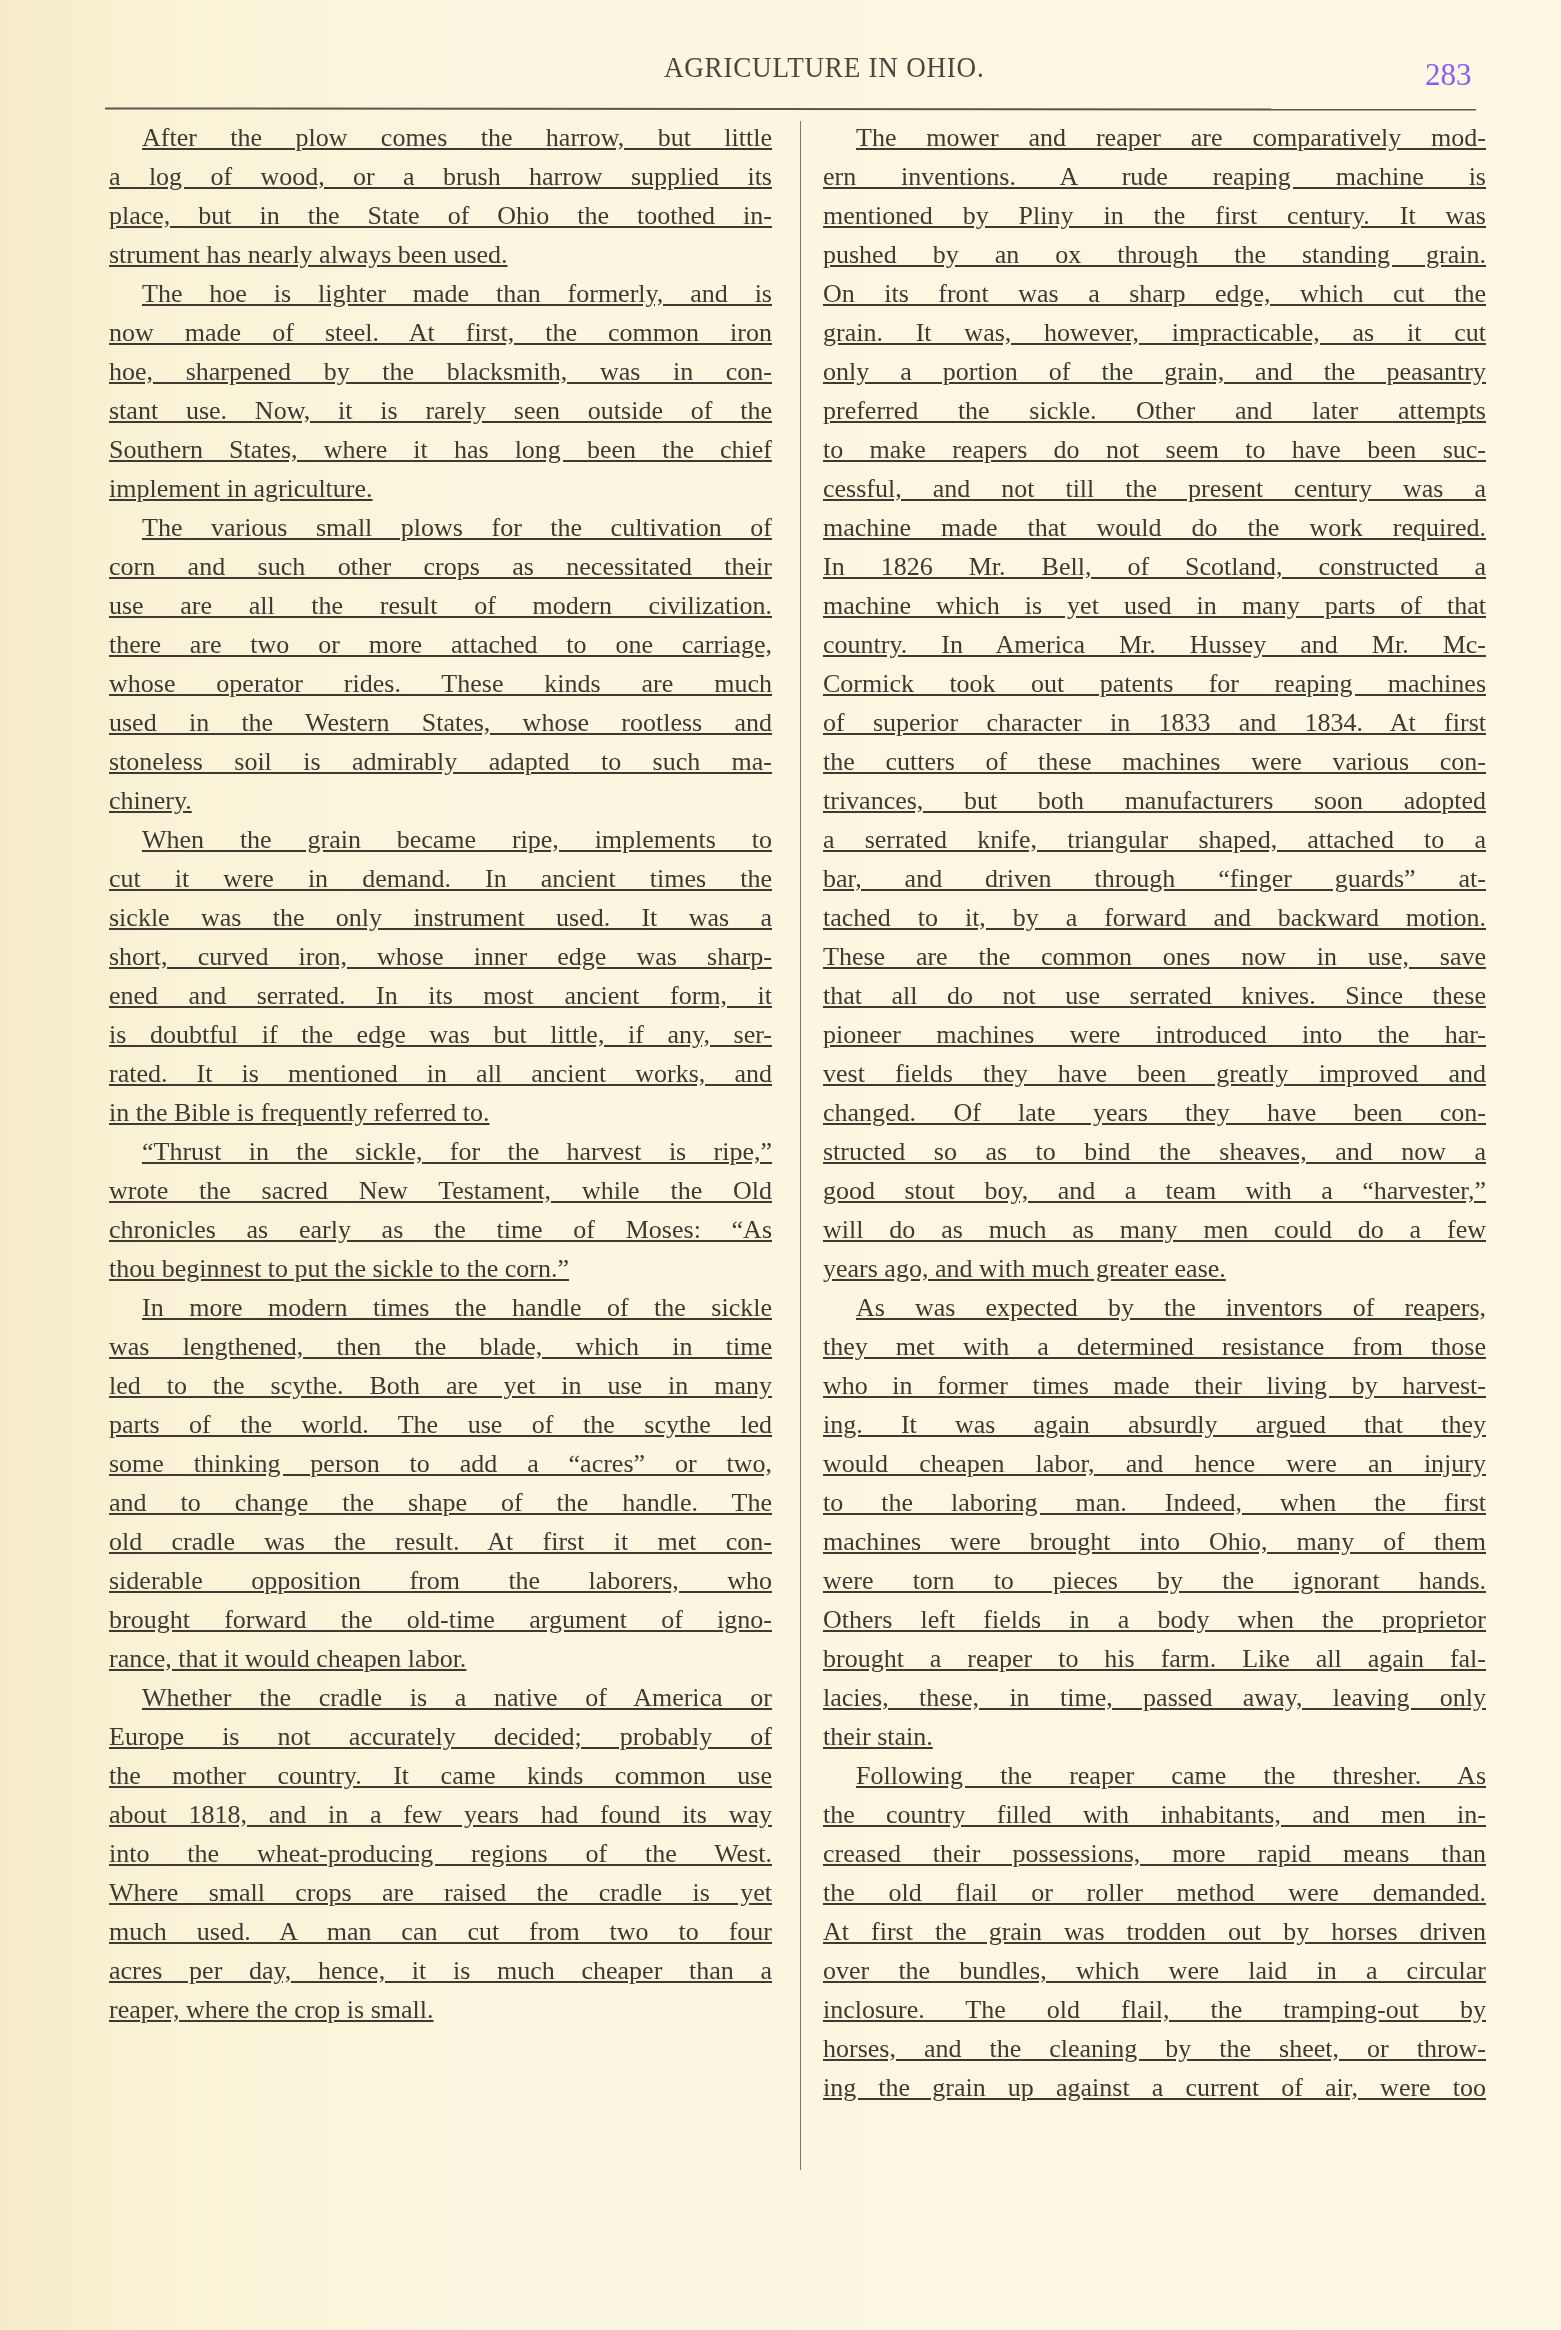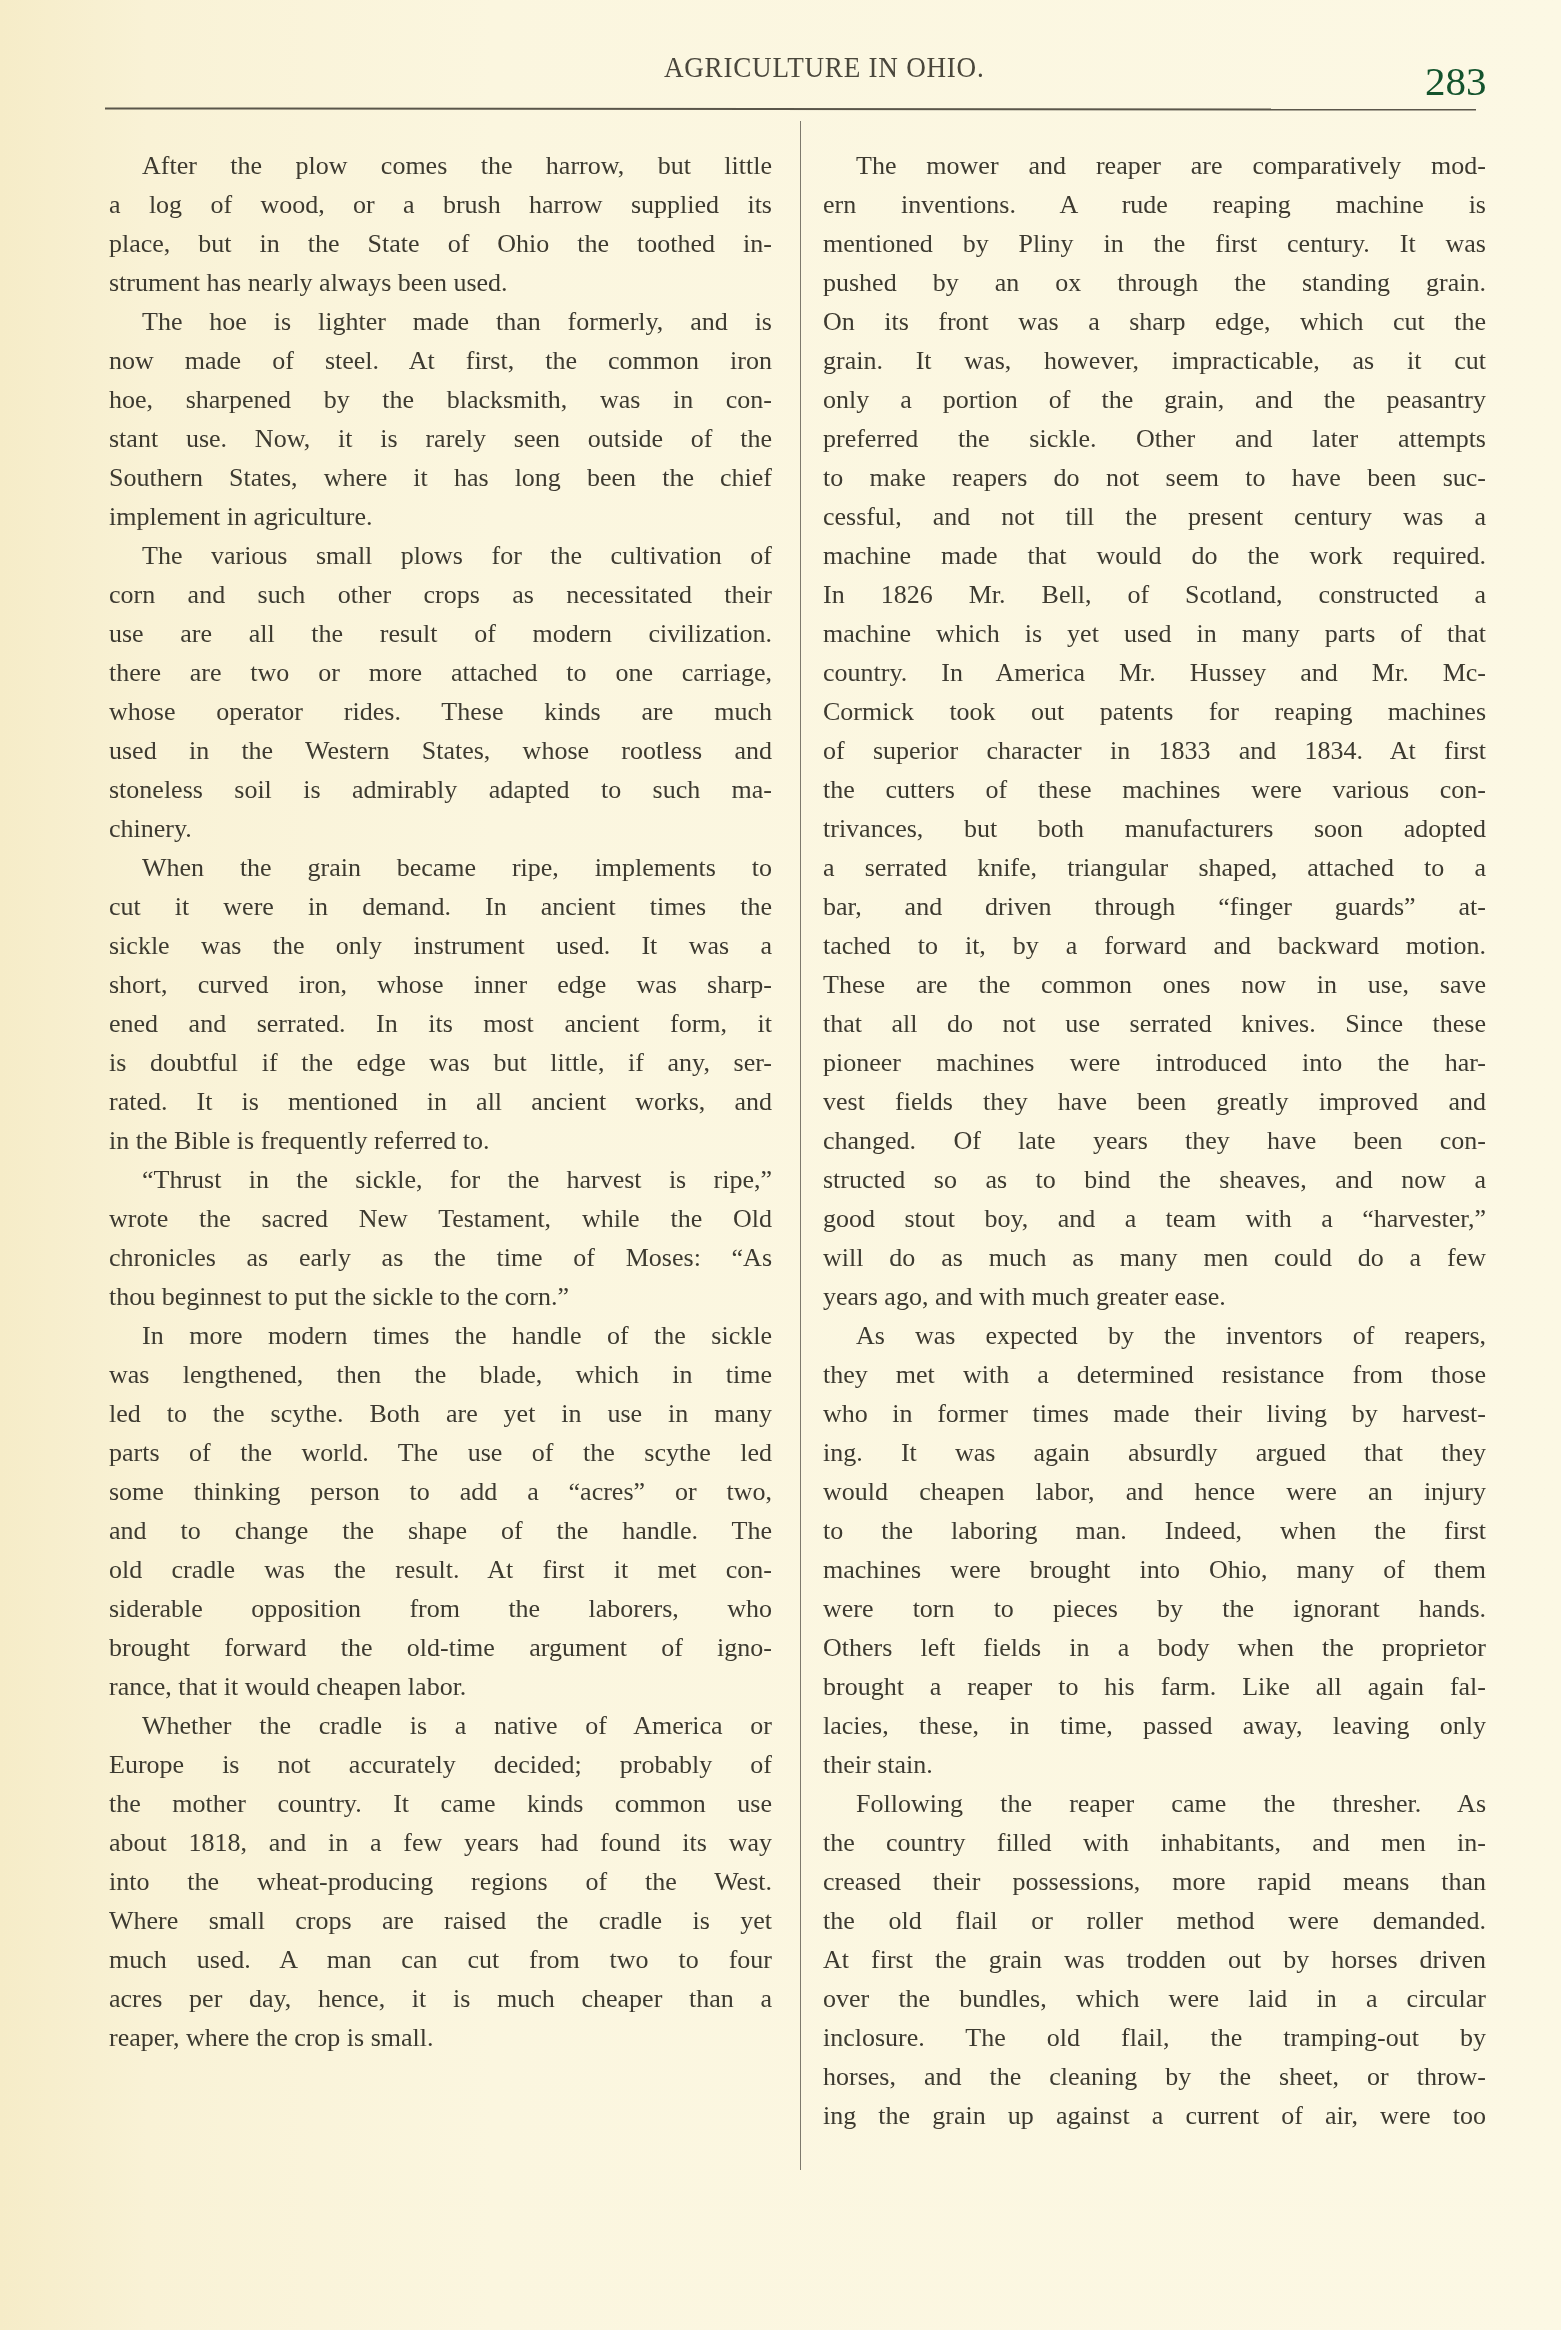--- a/index.html
+++ b/index.html
@@ -10,32 +10,32 @@
     font-family: "Liberation Serif", "DejaVu Serif", serif;
     color: #3d3a30;
   }
   #page { position: absolute; left: 0; top: 0; width: 1562px; height: 2330px; }
   .running-head {
     position: absolute; top: 51px; left: 0; width: 1560px; text-align: center;
     font-size: 29.5px; letter-spacing: 0.8px; color: #4a473c; padding-left: 44px;
   }
   .running-head span { display: inline-block; transform: scaleX(0.92); }
   .page-number {
-    position: absolute; top: 57px; left: 1425px; font-size: 41px; color: #14532d;
+    position: absolute; top: 57px; left: 1425px; font-size: 31px; color: #8b5cf6;
   }
   .head-rule {
     position: absolute; top: 108px; left: 105px; width: 1371px; height: 0;
     border-top: 2.5px solid #5a564a;
     transform: rotate(0.05deg);
   }
   .col-divider {
     position: absolute; left: 800px; top: 121px; width: 0; height: 2049px;
     border-left: 1.6px solid #7d796c;
   }
-  .column { position: absolute; top: 146px; font-size: 26px; line-height: 39px; }
+  .column { position: absolute; top: 118px; font-size: 26px; line-height: 39px; text-decoration: underline; }
   .col-left { left: 109px; width: 663px; }
   .col-right { left: 823px; width: 663px; }
   .line {
     display: block; height: 39px; white-space: nowrap;
     text-align: justify; text-align-last: justify;
   }
   .line.last { text-align-last: left; }
   .line.indent { padding-left: 33px; }
 </style>
 </head>

